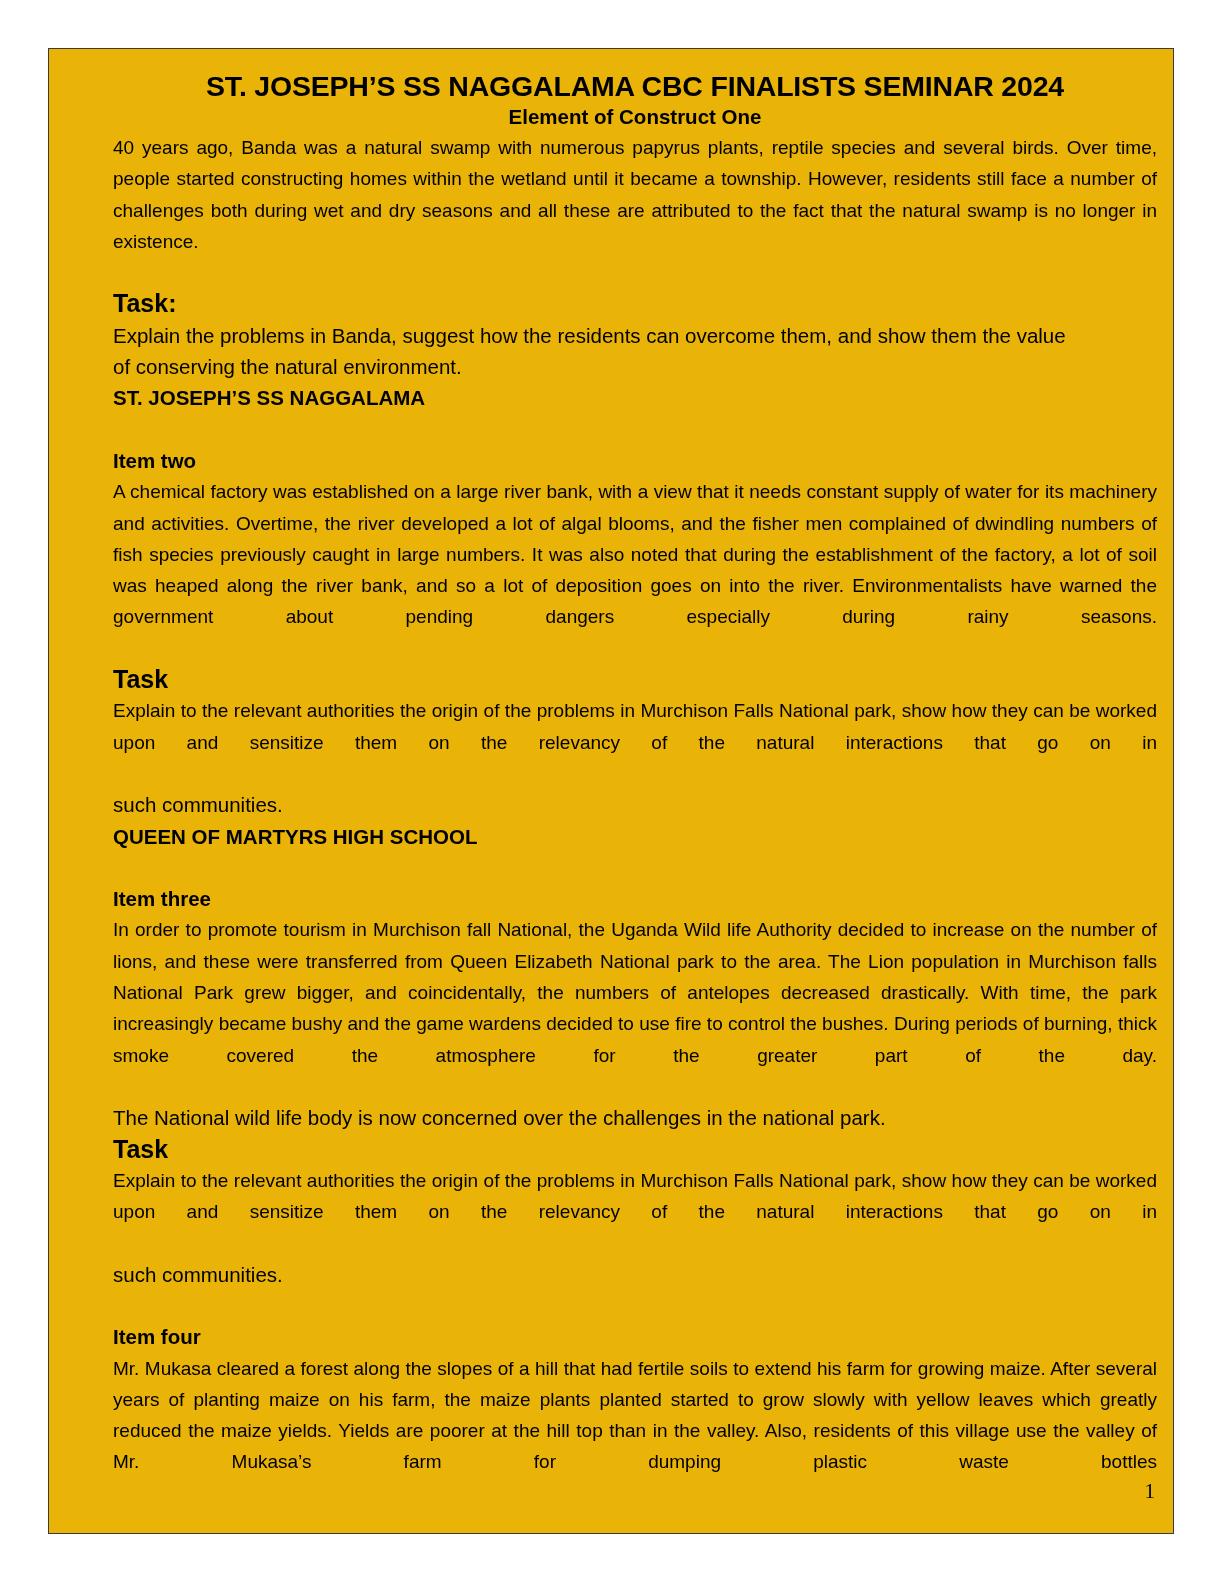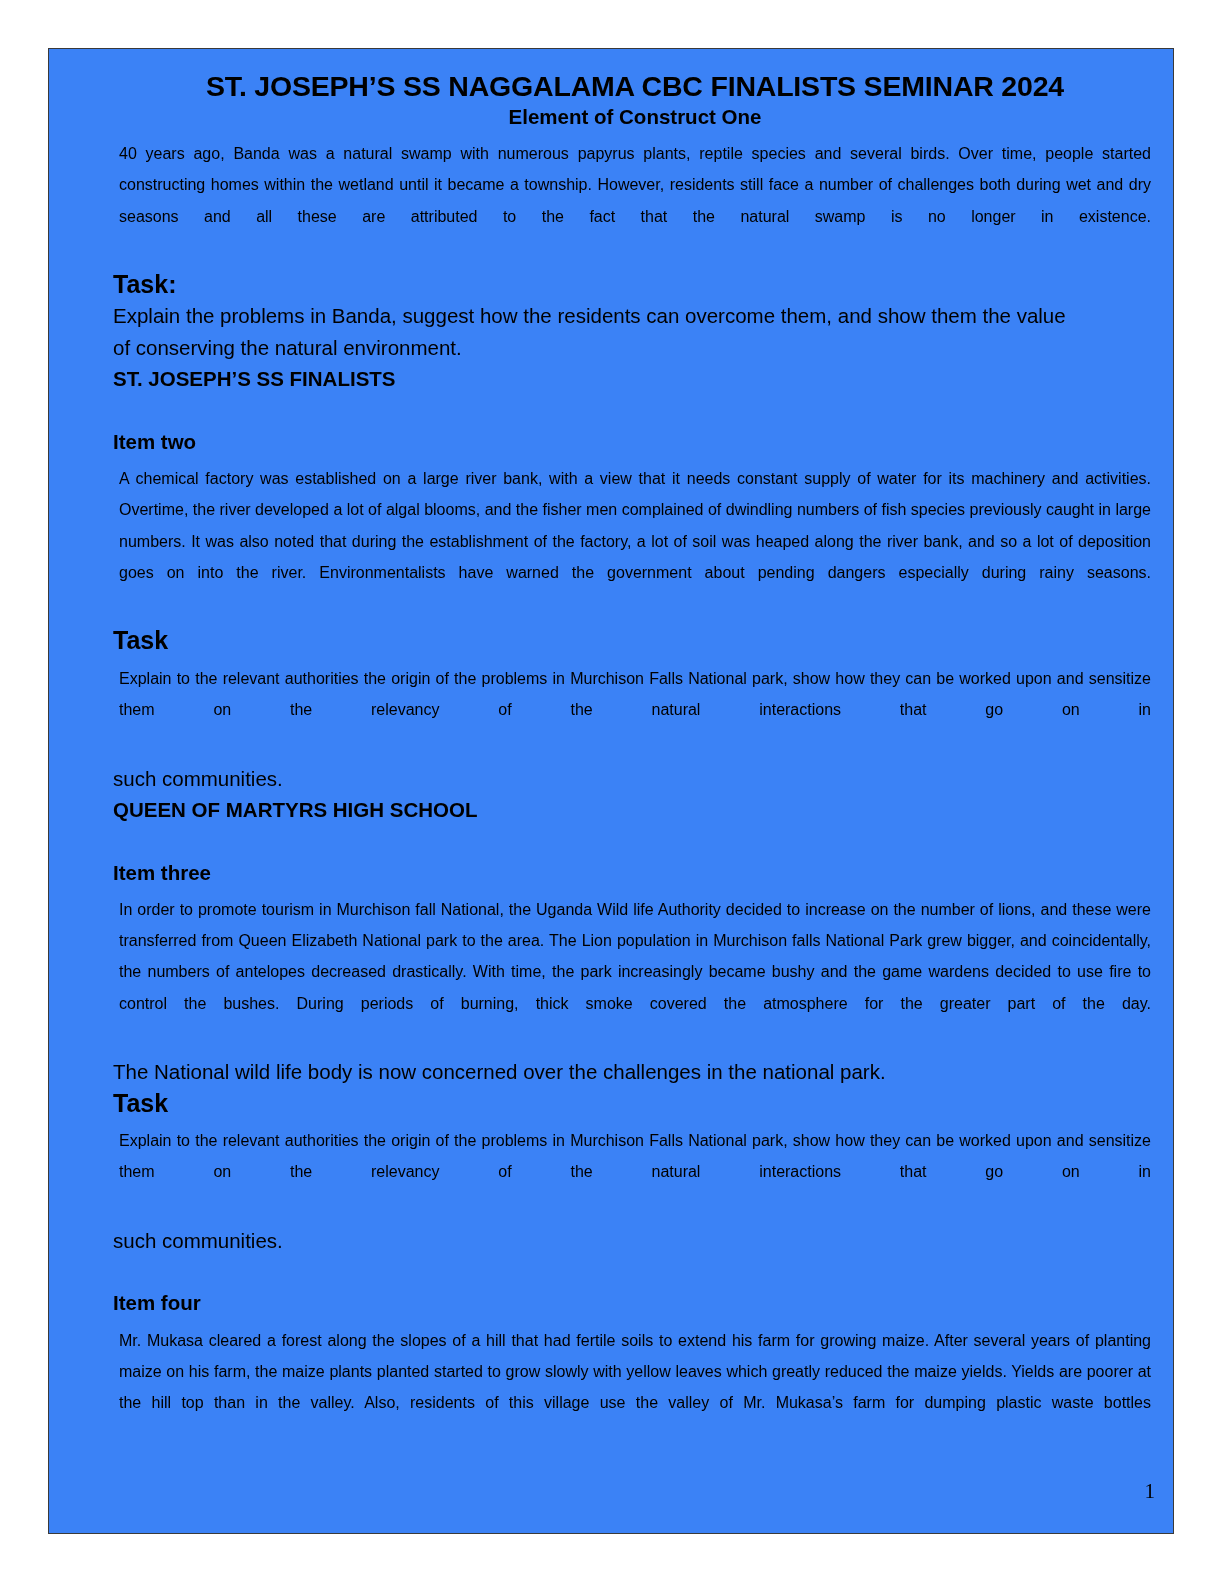--- a/index.html
+++ b/index.html
@@ -17,21 +17,21 @@
   }
 
   .page {
     position: absolute;
     left: 48px;
     top: 48px;
     width: 1126px;
     height: 1486px;
     border: 1.5px solid #3a3a3a;
     box-sizing: border-box;
-    background: #3b82f6;
+    background: #eab308;
   }
 
   .page-inner {
     position: absolute;
     left: 64px;
     top: 12px;
     width: 1044px;
     height: 1460px;
   }
 
@@ -63,23 +63,23 @@
   }
   .task-heading {
     font-size: 25px;
     font-weight: bold;
     line-height: 31.3px;
     margin: 0;
   }
 
   
   .para {
-    font-size: 16px;
-    line-height: 31.3px;
-    margin: 6px;
+    font-size: 19px;
+    line-height: 31.3px;
+    margin: 0;
     text-align: justify;
     text-justify: inter-word;
   }
   
   .para.stretch::after {
     content: "";
     display: inline-block;
     width: 100%;
   }
 
@@ -144,21 +144,21 @@
 
       <p class="para stretch">40 years ago, Banda was a natural swamp with numerous papyrus plants, reptile species and several birds. Over time, people started constructing homes within the wetland until it became a township. However, residents still face a number of challenges both during wet and dry seasons and all these are attributed to the fact that the natural swamp is no longer in existence.</p>
 
       <div class="task-heading">Task:</div>
 
       <p class="para-noj">Explain the problems in Banda, suggest how the residents can overcome them, and show them the value</p>
 
       <div class="attrib-line pad-sj">
         <span class="lead">of conserving the natural environment.</span>
         <span class="spacer"></span>
-        <span class="school">ST. JOSEPH’S SS FINALISTS</span>
+        <span class="school">ST. JOSEPH’S SS NAGGALAMA</span>
       </div>
     </section>
 
     <div class="blank-line">&nbsp;</div>
 
     <section>
       <div class="item-heading">Item two</div>
 
       <p class="para stretch">A chemical factory was established on a large river bank, with a view that it needs constant supply of water for its machinery and activities. Overtime, the river developed a lot of algal blooms, and the fisher men complained of dwindling numbers of fish species previously caught in large numbers. It was also noted that during the establishment of the factory, a lot of soil was heaped along the river bank, and so a lot of deposition goes on into the river. Environmentalists have warned the government about pending dangers especially during rainy seasons.</p>
 

